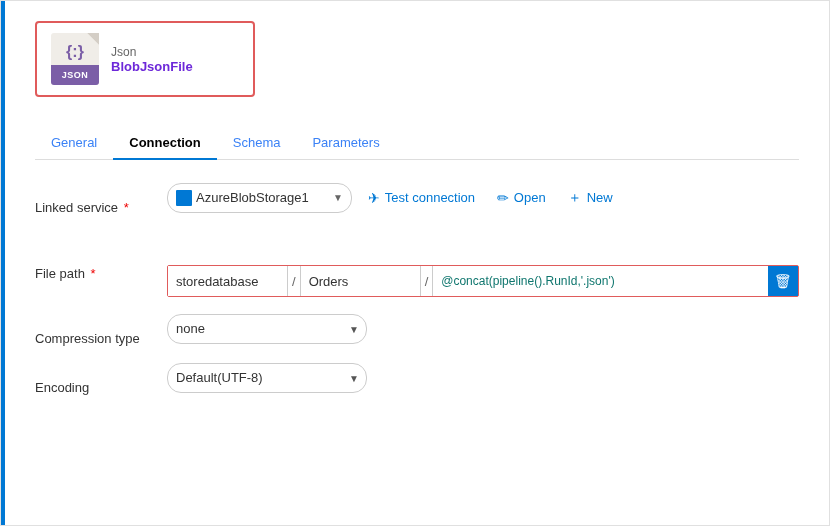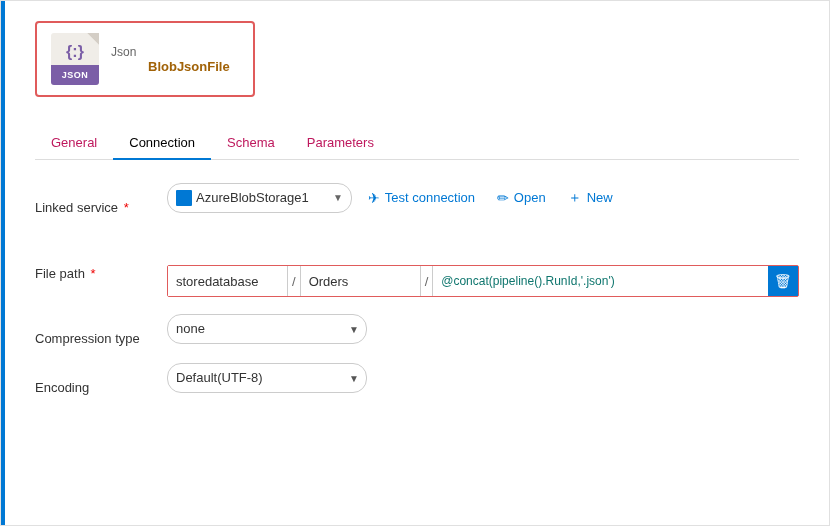--- a/index.html
+++ b/index.html
@@ -123,44 +123,43 @@
     }
 
     .dataset-type {
       font-size: 12px;
       color: #666;
     }
 
     .dataset-name {
       font-size: 13px;
       font-weight: 600;
-      color: #a16207;
-      margin-left: 37px;
+      color: #6d28d9;
     }
 
     
     .tabs {
       display: flex;
       gap: 0;
       border-bottom: 1px solid #ddd;
       margin-bottom: 20px;
     }
 
     .tab {
       padding: 8px 16px;
       cursor: pointer;
       font-size: 13px;
-      color: #be185d;
+      color: #3b82f6;
       border-bottom: 2px solid transparent;
       margin-bottom: -1px;
     }
 
     .tab.active {
       color: #000;
-      font-weight: 400;
+      font-weight: 700;
       border-bottom: 2px solid #0078d4;
     }
 
     
     .form-section {
       display: flex;
       flex-direction: column;
       gap: 14px;
     }
 

